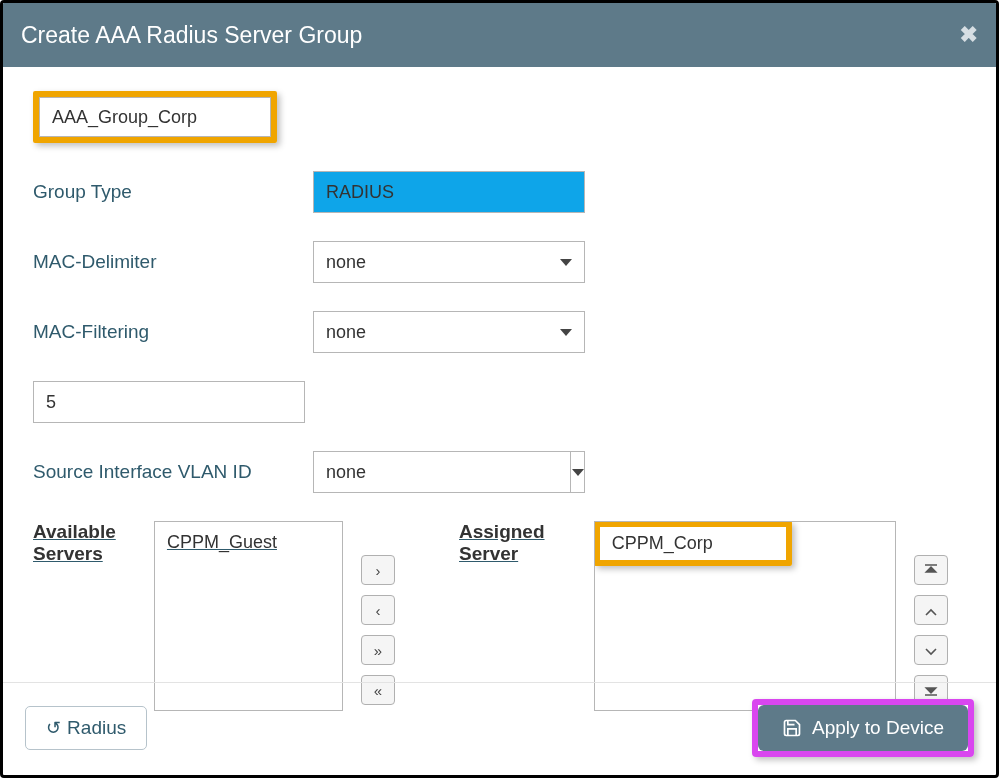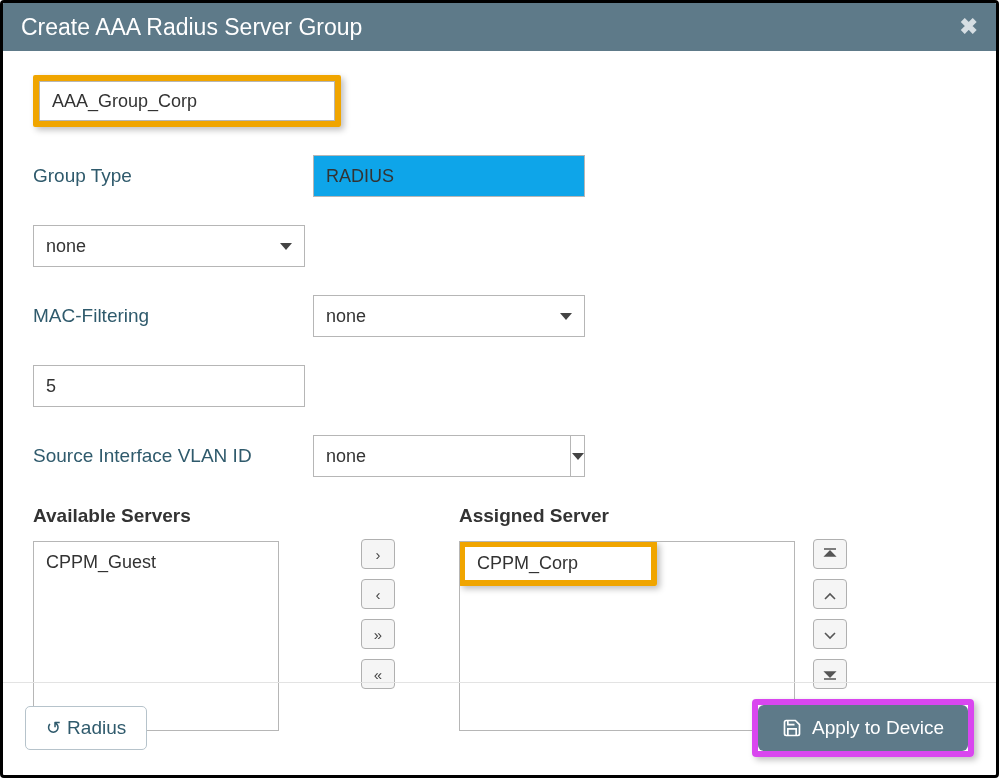--- a/index.html
+++ b/index.html
@@ -14,21 +14,21 @@
     }
     .modal-header {
       background: #5e7a89;
       color: #fff;
       padding: 10px 18px;
       font-size: 23px;
       font-weight: 400;
       display: flex;
       justify-content: space-between;
       align-items: center;
-      height: 48px;
+      height: 64px;
     }
     .close-x {
       font-size: 22px;
       cursor: pointer;
       color: #d6dee3;
       font-weight: bold;
     }
     .modal-body {
       padding: 24px 30px 10px 30px;
       color: #2f5a6c;
@@ -43,21 +43,21 @@
       font-size: 19px;
       color: #2f5a6c;
     }
     .highlight-box {
       border: 6px solid #f0a500;
       border-radius: 2px;
       display: inline-block;
       box-shadow: 3px 3px 6px rgba(0,0,0,0.25);
     }
     .text-input {
-      width: 296px;
+      width: 232px;
       height: 40px;
       border: 1px solid #b6b6b6;
       padding: 6px 12px;
       font-size: 18px;
       color: #333;
     }
     .readonly-input {
       width: 272px;
       height: 42px;
       border: 1px solid #b6b6b6;
@@ -111,21 +111,21 @@
     .combo-btn .caret {
       width: 0; height: 0;
       border-left: 6px solid transparent;
       border-right: 6px solid transparent;
       border-top: 7px solid #444;
     }
     .section-row {
       display: flex;
       margin-top: 0;
     }
-    .section-col { display: flex; flex-direction: column; }
+    .section-col { display: flex; flex-direction: row; text-decoration: underline; }
     .section-title {
       font-size: 19px;
       font-weight: bold;
       color: #333;
       margin-bottom: 14px;
     }
     .list-box {
       width: 246px;
       height: 190px;
       border: 1px solid #b6b6b6;
@@ -236,20 +236,21 @@
       <input class="text-input" type="text" value="AAA_Group_Corp" style="">
     </div>
   </div>
 
   <div class="form-row">
     <div class="form-label">Group Type</div>
     <div class="readonly-input">RADIUS</div>
   </div>
 
   <div class="form-row">
+    <div class="form-label">MAC-Delimiter</div>
     <div class="select-wrap">
       <span>none</span>
       <span class="caret"></span>
     </div>
   </div>
 
   <div class="form-row">
     <div class="form-label">MAC-Filtering</div>
     <div class="select-wrap">
       <span>none</span>

